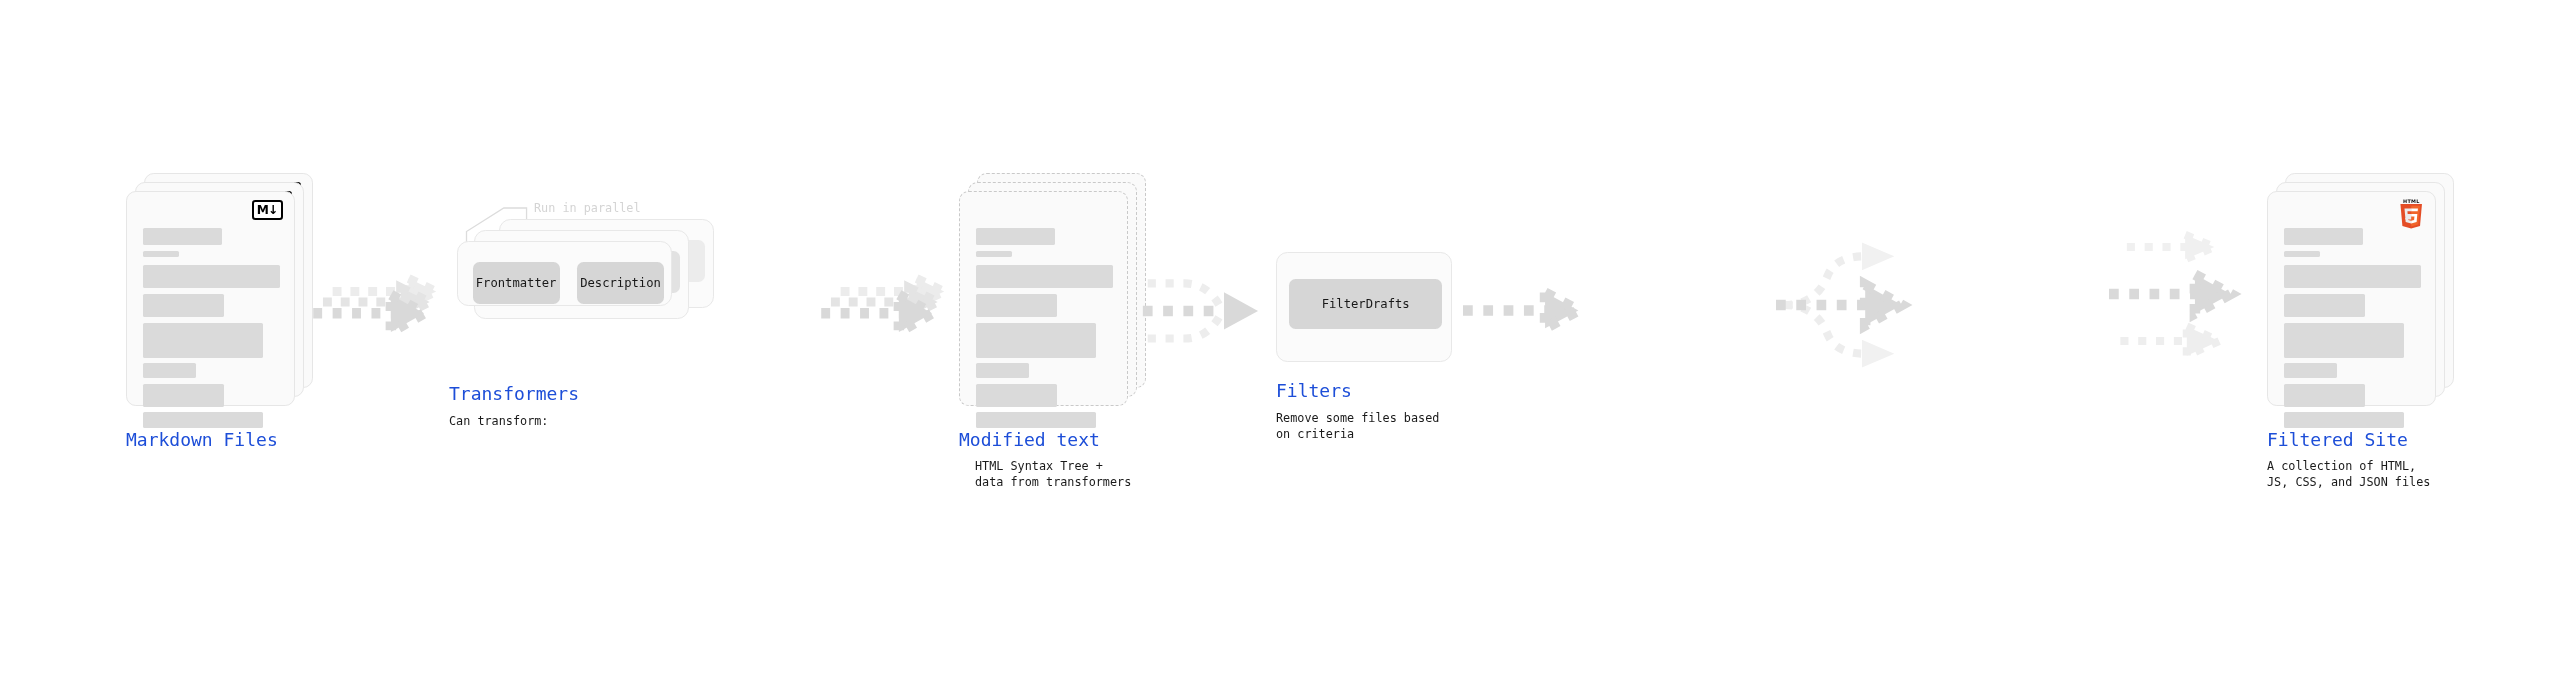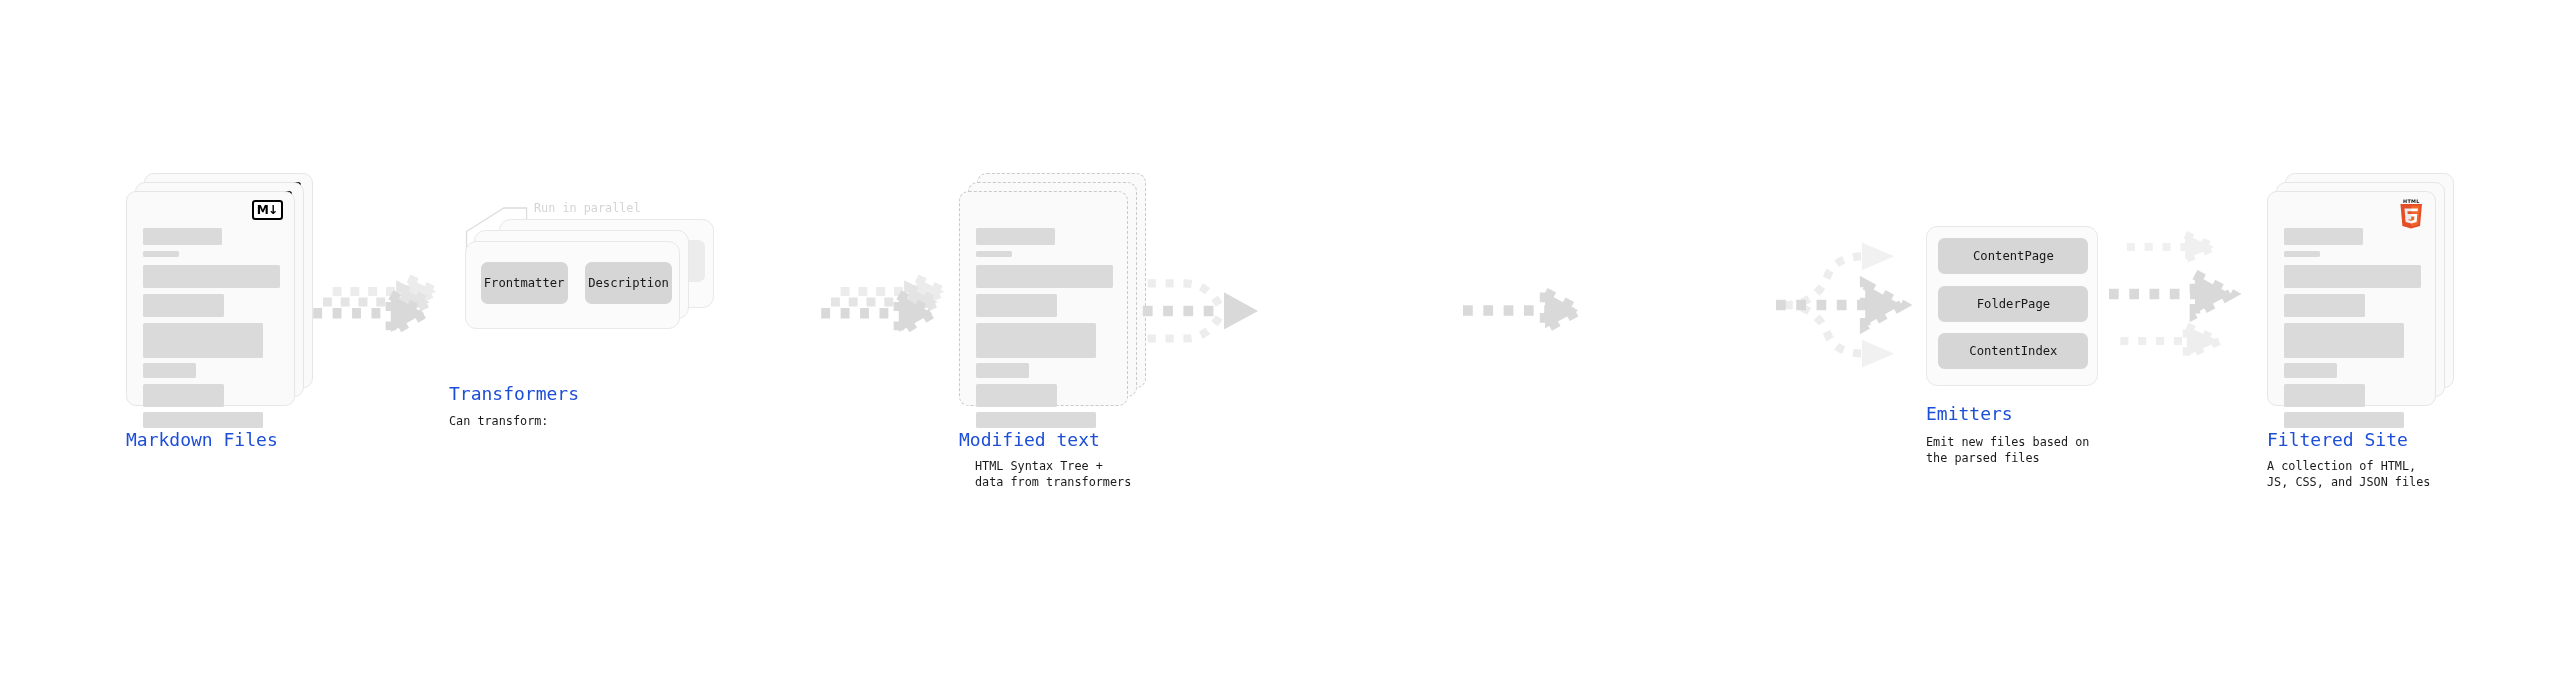--- a/index.html
+++ b/index.html
@@ -194,21 +194,21 @@
             <polygon points="51,1 62,6 51,11" fill="#eaeaea" stroke="none"></polygon>
           <line x1="0" y1="23" x2="54" y2="23"></line>
             <polygon points="51,18 62,23 51,28" fill="#eaeaea" stroke="none"></polygon>
         </g>
         <g fill="none" stroke="#d8d8d8" stroke-width="2.6">
           <line x1="0" y1="43" x2="54" y2="43"></line>
             <polygon points="51,37 64,43 51,49" fill="#d8d8d8" stroke="none"></polygon>
         </g>
       </svg>
 
-      <div class="proc-card" style="left:16px; top:42px; width:215px; height:88px; z-index:5;text-align:center;">
+      <div class="proc-card" style="left:8px; top:42px; width:215px; height:65px; z-index:5;text-align:center;">
         <div class="chip" style="position:absolute; left:14.6px; top:19.5px; width:87px; height:42px;">Frontmatter</div>
         <div class="chip" style="position:absolute; left:119px; top:19.5px; width:87px; height:42px;">Description</div>
       </div>
     </div>
 
     <div class="label-title" style="position:absolute; left:0px; top:184px;">Transformers</div>
     <div class="label-sub" style="position:absolute; left:0px; top:215px;">Can transform:</div>
   </div>
 
   <div class="stage" style="left:821px; top:264px;">
@@ -258,20 +258,28 @@
       <g fill="none" stroke="#ededed" stroke-width="10" stroke-dasharray="10 12">
         <path d="M12,94 L58,94 Q88,94 104,60"></path>
       </g>
       <g fill="none" stroke="#d9d9d9" stroke-width="13" stroke-dasharray="12 13">
         <line x1="6" y1="60" x2="108" y2="60"></line>
       </g>
       <polygon points="106,37 148,60 106,83" fill="#d9d9d9"></polygon>
     </svg>
   </div>
 
+  <div class="stage" style="left:1276px; top:252px;">
+    <div class="proc-card" style="position:relative; left:0; top:0; width:176px; height:110px;">
+      <div class="chip" style="position:absolute; left:12.2px; top:26px; width:153px; height:50px;">FilterDrafts</div>
+    </div>
+    <div class="label-title" style="position:absolute; left:0px; top:128px;">Filters</div>
+    <div class="label-sub" style="position:absolute; left:0px; top:159px;">Remove some files based
+on criteria</div>
+  </div>
 
   <div class="stage" style="left:1463px; top:286px;">
     <svg width="130" height="57" viewBox="0 0 160 70">
       <g stroke="#d9d9d9" stroke-width="13" stroke-dasharray="12 13" fill="#d9d9d9">
         <line x1="0" y1="30" x2="104" y2="30"></line>
         <polygon points="101,8 142,30 101,52"></polygon>
       </g>
     </svg>
   </div>
 
@@ -286,30 +294,20 @@
         <path d="M10,85 Q50,85 64,122 Q74,145 108,145"></path>
       </g>
       <polygon points="106,128 146,145 106,162" fill="#f1f1f1"></polygon>
       <g stroke="#d9d9d9" stroke-width="13" stroke-dasharray="12 13" fill="#d9d9d9">
         <line x1="0" y1="85" x2="112" y2="85"></line>
         <polygon points="110,60 155,85 110,110"></polygon>
       </g>
     </svg>
   </div>
 
-  <div class="stage" style="left:1926px; top:226px;">
-    <div class="proc-card" style="position:relative; left:0; top:0; width:172px; height:160px;">
-      <div class="chip" style="position:absolute; left:11.4px; top:11.4px; width:150px; height:36px;">ContentPage</div>
-      <div class="chip" style="position:absolute; left:11.4px; top:59px; width:150px; height:36px;">FolderPage</div>
-      <div class="chip" style="position:absolute; left:11.4px; top:106px; width:150px; height:36px;">ContentIndex</div>
-    </div>
-    <div class="label-title" style="position:absolute; left:0px; top:177px;">Emitters</div>
-    <div class="label-sub" style="position:absolute; left:0px; top:209px;">Emit new files based on
-the parsed files</div>
-  </div>
 
   <div class="stage" style="left:2109px; top:234px;">
     <svg width="154" height="146" viewBox="0 0 190 180">
       <g stroke="#f0f0f0" stroke-width="10" stroke-dasharray="10 12" fill="#f0f0f0">
         <line x1="22" y1="16" x2="96" y2="16"></line>
         <polygon points="94,1 130,16 94,31"></polygon>
       </g>
       <g stroke="#d9d9d9" stroke-width="13" stroke-dasharray="12 13" fill="#d9d9d9">
         <line x1="0" y1="74" x2="108" y2="74"></line>
         <polygon points="106,50 150,74 106,98"></polygon>

